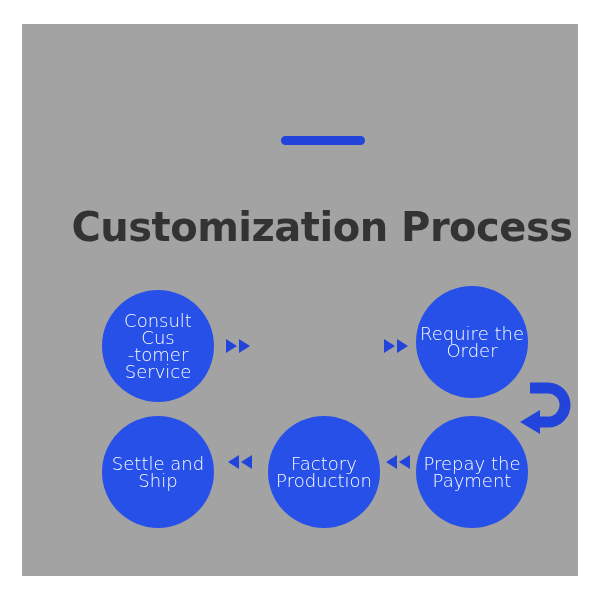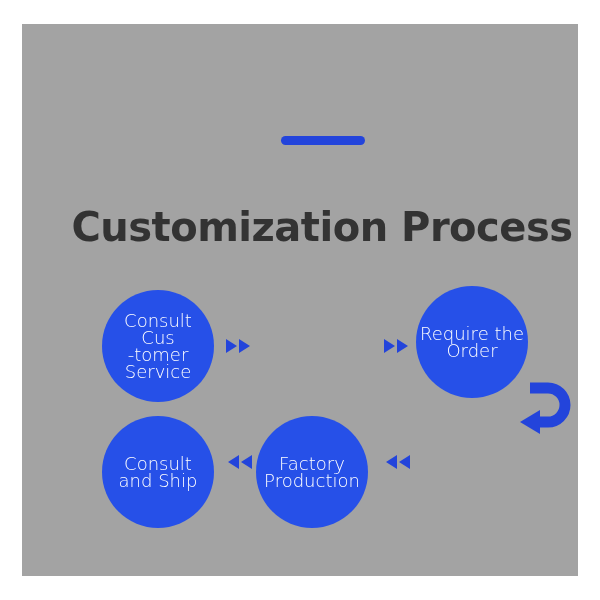--- a/index.html
+++ b/index.html
@@ -67,21 +67,21 @@
     text-align: center;
     white-space: pre-line;
     padding: 0 4px;
     font-family: "DejaVu Sans", "Liberation Sans", sans-serif;
   }
 
   #circle-consult   { left: 80px;  top: 266px; }
   #circle-submit    { left: 234px; top: 266px; }
   #circle-confirm   { left: 394px; top: 262px; }
   #circle-prepay    { left: 394px; top: 392px; }
-  #circle-factory   { left: 234px; top: 392px; }
+  #circle-factory   { left: 246px; top: 392px; }
   #circle-settle    { left: 80px;  top: 392px; }
 
   
   .double-arrow {
     position: absolute;
     width: 26px;
     height: 16px;
   }
   #arrow-consult-submit { left: 204px; top: 314px; }
   #arrow-submit-confirm { left: 362px; top: 314px; }
@@ -132,21 +132,21 @@
   </div>
 
   <div id="arrow-uturn">
     <svg width="60" height="62" viewBox="0 0 60 62" xmlns="http://www.w3.org/2000/svg">
       <path d="M 12 14 L 30 14 A 17 17 0 0 1 30 48 L 18 48" fill="none" stroke="#2344db" stroke-width="11" stroke-linecap="butt"></path>
       <polygon points="22,36 22,60 2,48" fill="#2344db"></polygon>
     </svg>
   </div>
 
   <div class="flow-circle" id="circle-settle">
-    <span class="flow-circle-label">Consult and Ship</span>
+    <span class="flow-circle-label">Settle and Ship</span>
   </div>
 
   <div class="double-arrow" id="arrow-factory-settle">
     <svg width="26" height="16" viewBox="0 0 26 16" xmlns="http://www.w3.org/2000/svg">
       <polygon points="13,1 2,8 13,15" fill="#2344db"></polygon>
       <polygon points="26,1 15,8 26,15" fill="#2344db"></polygon>
     </svg>
   </div>
 
   <div class="flow-circle" id="circle-factory">
@@ -154,14 +154,18 @@
 Production</span>
   </div>
 
   <div class="double-arrow" id="arrow-prepay-factory">
     <svg width="26" height="16" viewBox="0 0 26 16" xmlns="http://www.w3.org/2000/svg">
       <polygon points="13,1 2,8 13,15" fill="#2344db"></polygon>
       <polygon points="26,1 15,8 26,15" fill="#2344db"></polygon>
     </svg>
   </div>
 
+  <div class="flow-circle" id="circle-prepay">
+    <span class="flow-circle-label">Prepay the
+Payment</span>
+  </div>
 
 </div>
 
 </body></html>

